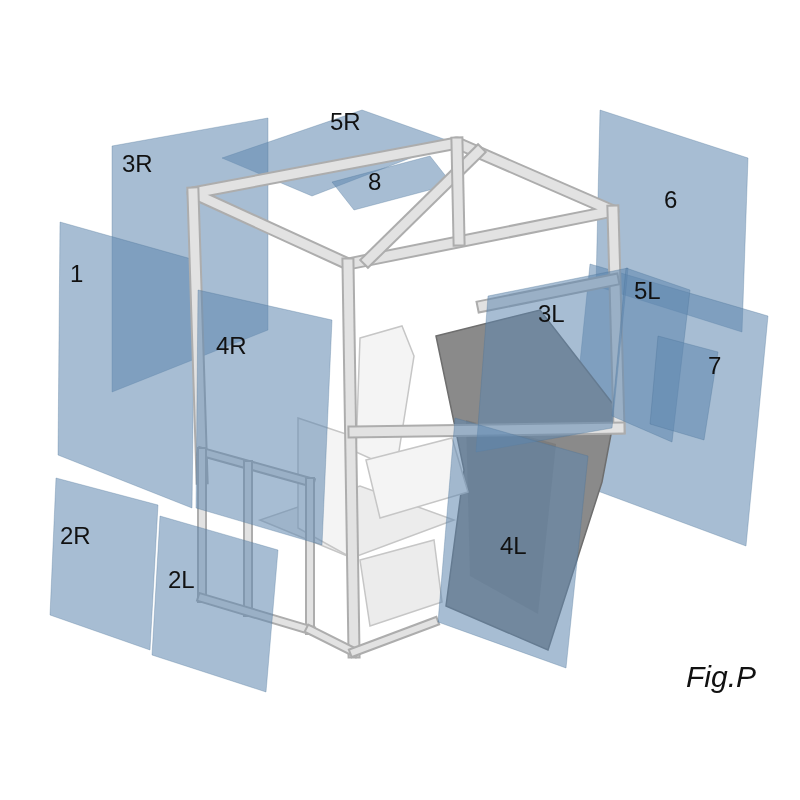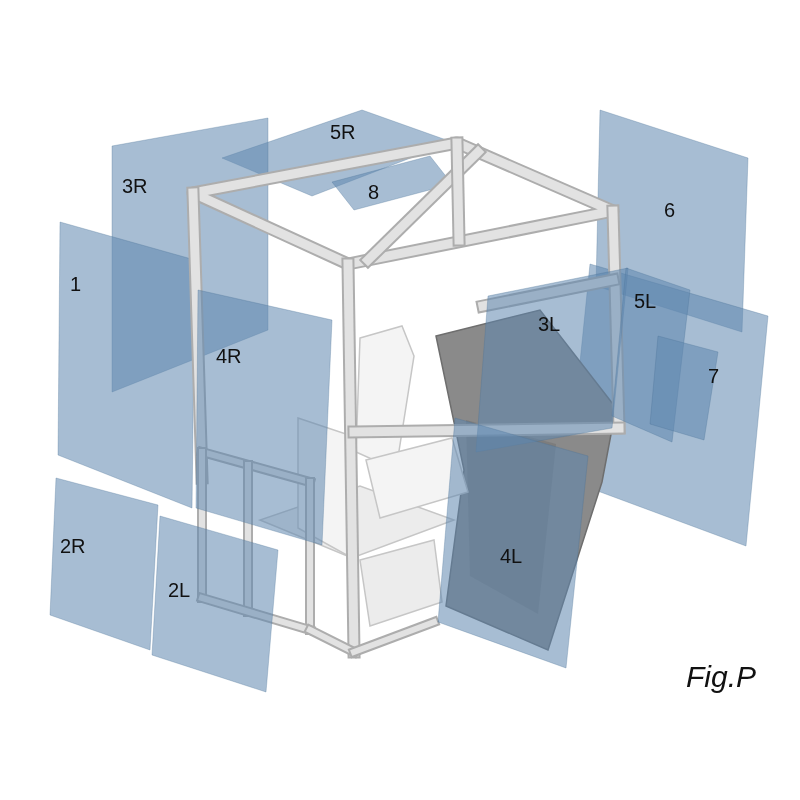--- a/index.html
+++ b/index.html
@@ -23,25 +23,24 @@
   .frame-inner{fill:none;stroke:var(--frame-light,#e2e2e2);stroke-width:9;stroke-linecap:square;stroke-linejoin:round;}
   .door-outer{fill:none;stroke:var(--frame-shadow,#adadad);stroke-width:10;stroke-linecap:square;stroke-linejoin:round;}
   .door-inner{fill:none;stroke:var(--frame-light,#e2e2e2);stroke-width:6;stroke-linecap:square;stroke-linejoin:round;}
   .fender{fill:var(--fender-dark,#8a8a8a);stroke:#6e6e6e;stroke-width:1.5;}
   .fender-shadow{fill:#6f6f6f;opacity:.5;}
   .interior{fill:#f4f4f4;stroke:#c6c6c6;stroke-width:1.5;}
   .interior-dim{fill:#ececec;stroke:#c6c6c6;stroke-width:1.5;}
   
   .label{
     position:absolute;
-    font-size:20px;
+    font-size:24px;
     line-height:1;
     color:var(--label-text,#111);
     white-space:nowrap;
-    margin-top:12px;
   }
   .caption{
     position:absolute;
     font-size:30px;
     line-height:1;
     color:var(--label-text,#111);
     white-space:nowrap;
     font-style:italic;
   }
 </style>
@@ -125,21 +124,21 @@
       <polygon class="glass" points="198,290 332,320 322,545 196,508"></polygon>
       <polygon class="glass" points="488,296 628,268 612,428 476,452"></polygon>
       <polygon class="glass" points="626,268 690,290 672,442 612,416"></polygon>
       <polygon class="glass" points="658,336 718,352 704,440 650,424"></polygon>
       <polygon class="glass" points="455,418 588,456 566,668 438,622"></polygon>
       <polygon class="glass" points="160,516 278,550 266,692 152,655"></polygon>
     </g>
   </svg>
 
   <div class="label" style="left:70px;top:262px">1</div>
-  <div class="label" style="left:122px;top:164px">3R</div>
+  <div class="label" style="left:122px;top:152px">3R</div>
   <div class="label" style="left:330px;top:110px">5R</div>
   <div class="label" style="left:368px;top:170px">8</div>
   <div class="label" style="left:664px;top:188px">6</div>
   <div class="label" style="left:634px;top:279px">5L</div>
   <div class="label" style="left:538px;top:302px">3L</div>
   <div class="label" style="left:708px;top:354px">7</div>
   <div class="label" style="left:216px;top:334px">4R</div>
   <div class="label" style="left:60px;top:524px">2R</div>
   <div class="label" style="left:168px;top:568px">2L</div>
   <div class="label" style="left:500px;top:534px">4L</div>

